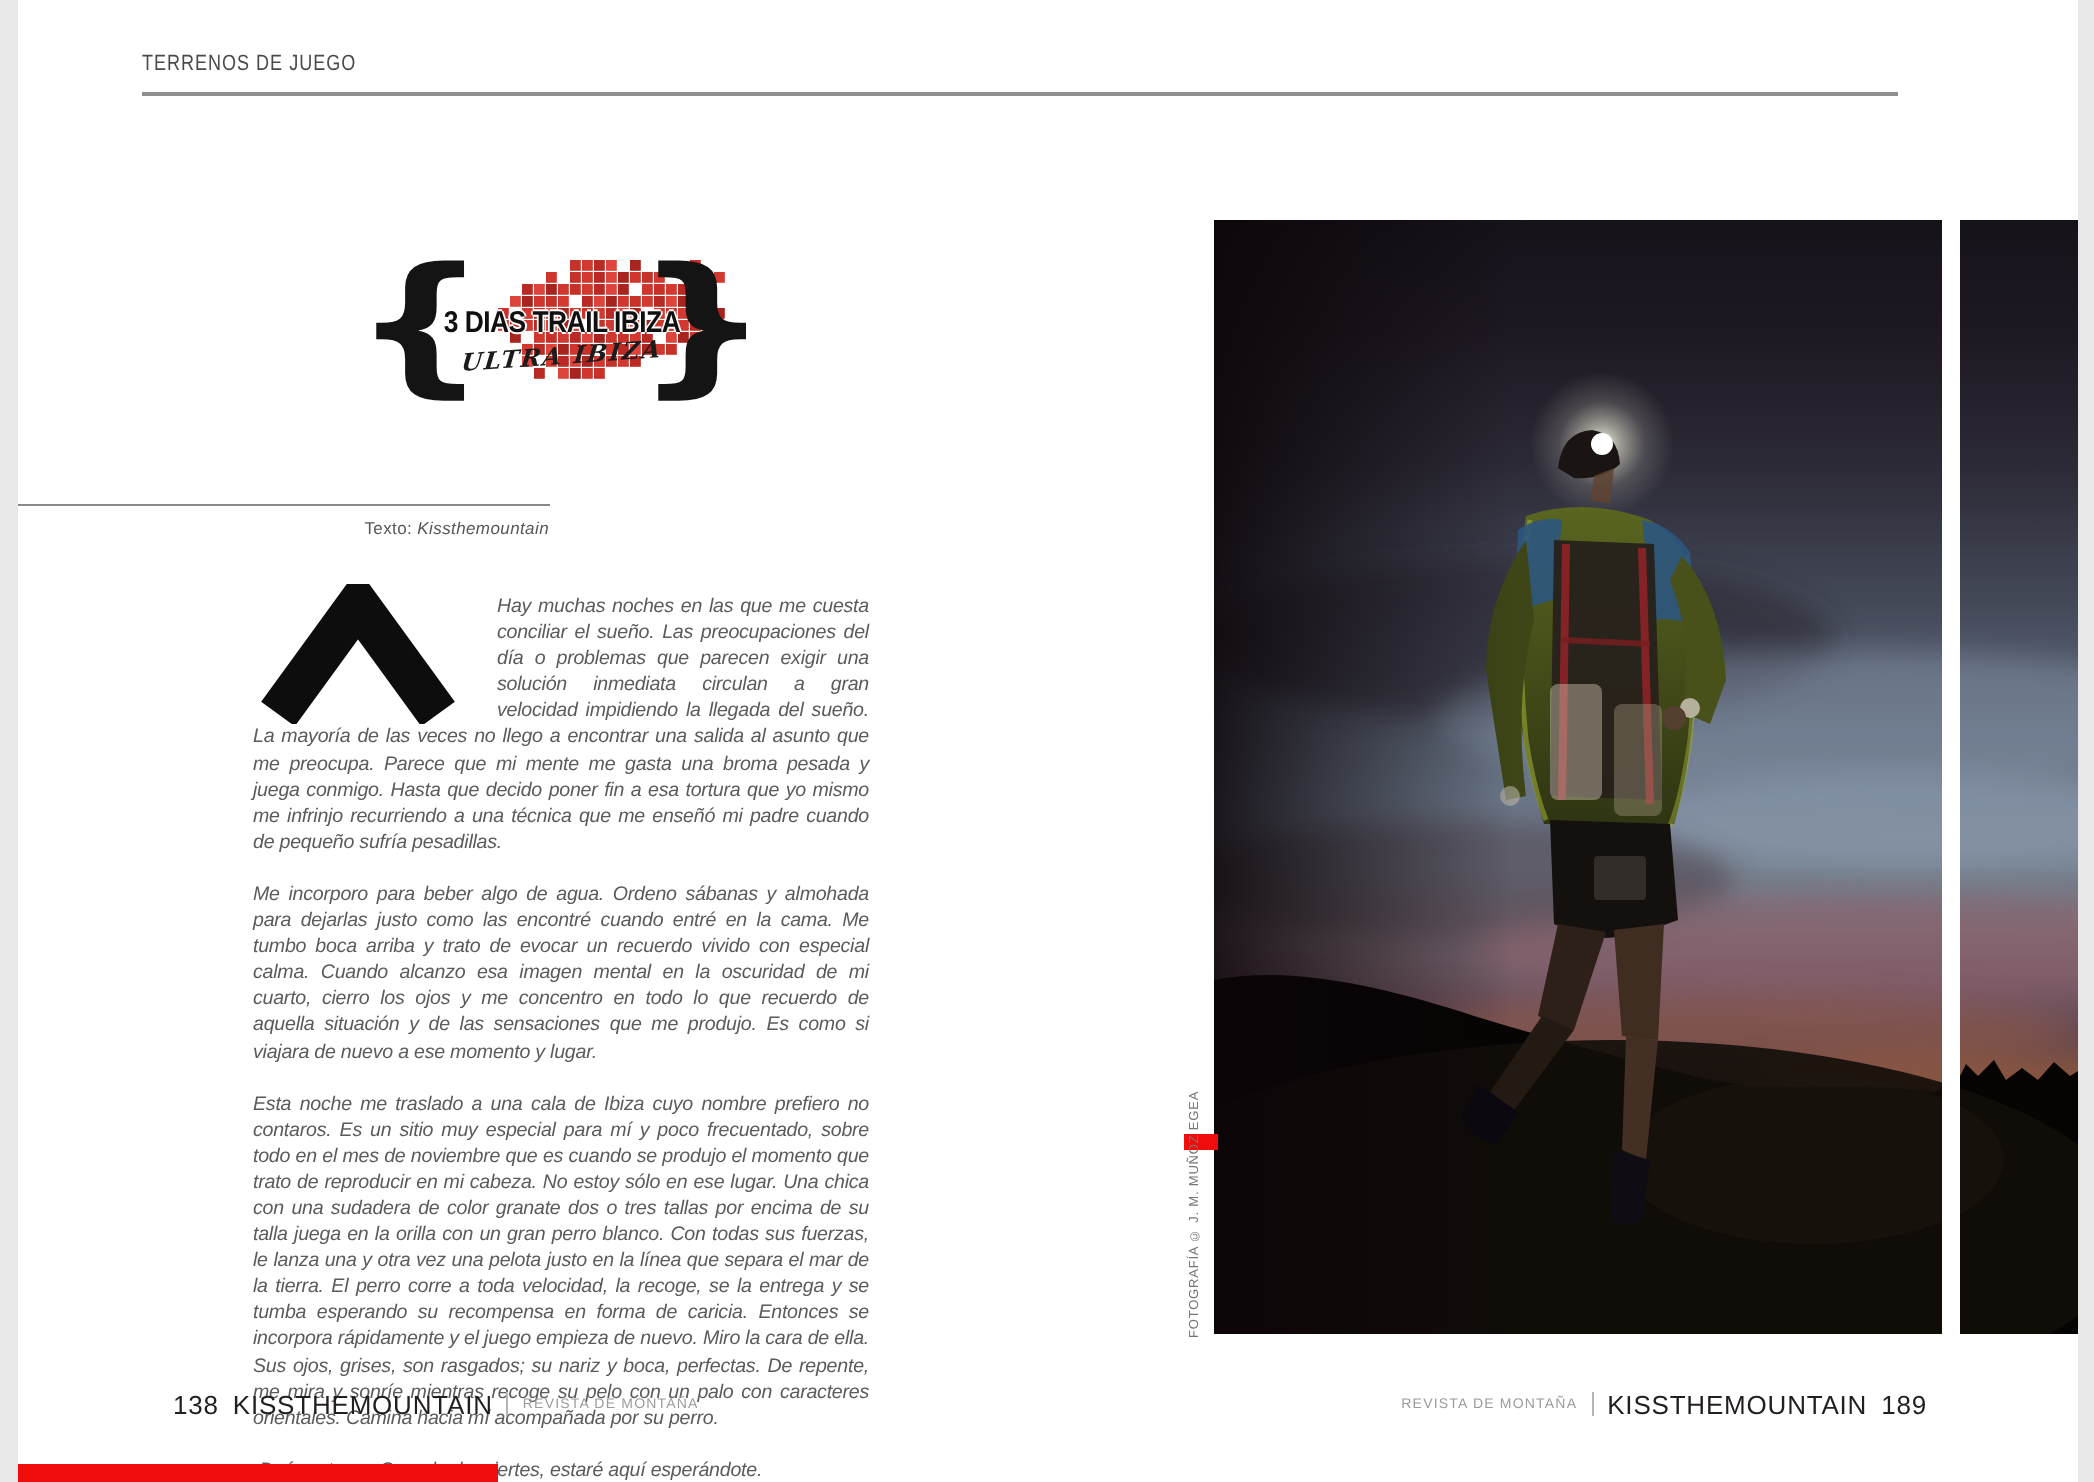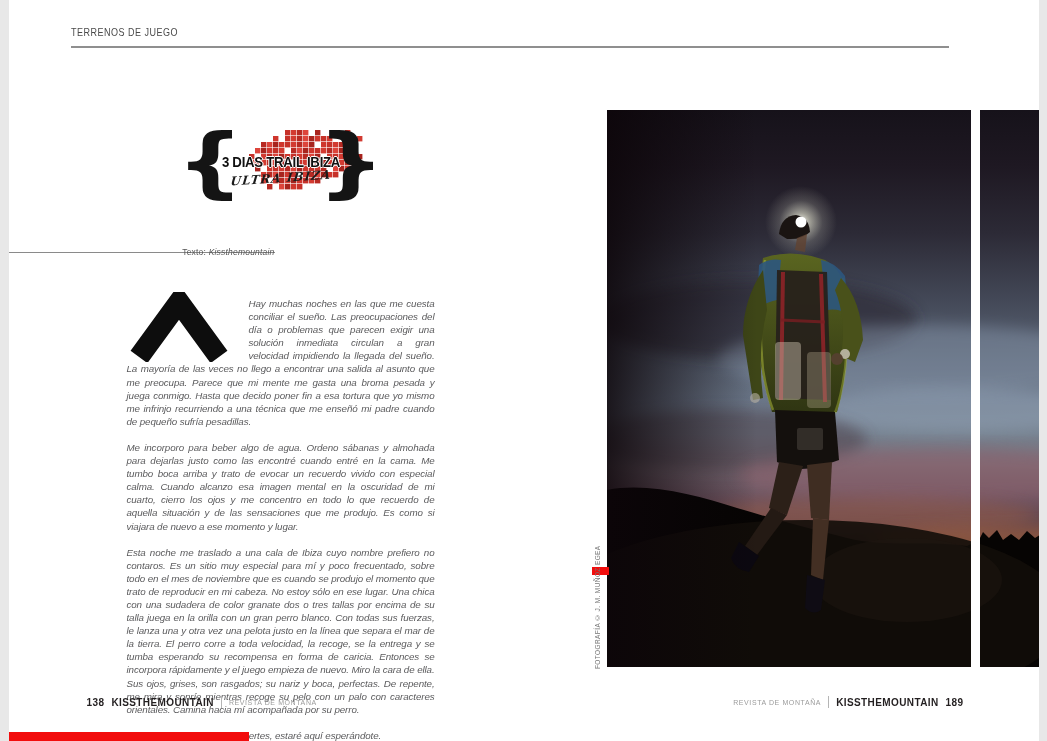--- a/index.html
+++ b/index.html
@@ -28,21 +28,21 @@
     text-shadow:-1px 0 0 #fff,1px 0 0 #fff,0 -1px 0 #fff,0 1px 0 #fff;
   }
   .logo-sub{
     position:absolute;left:50%;top:44px;transform:translateX(-50%) rotate(-4deg) skewX(-10deg);
     font-family:"DejaVu Serif",serif;font-style:italic;font-weight:700;font-size:12px;color:#1b1b1b;
     white-space:nowrap;letter-spacing:1px;
   }
   
   .texto-rule{position:absolute;left:0;top:252px;width:266px;height:1px;background:#8a8a8a;}
   .texto{
-    position:absolute;left:0;top:247px;width:266px;text-align:right;
+    position:absolute;left:0;top:259px;width:266px;text-align:right;
     font-size:8.5px;color:#565656;letter-spacing:.2px;
   }
   .texto em{font-style:italic;}
   
   .chevron{position:absolute;left:118px;top:292px;}
   .article{
     position:absolute;left:118px;top:297px;width:308px;
     font-size:9.8px;line-height:13.1px;letter-spacing:-.12px;color:#5b5b5d;text-align:justify;
   }
   .article p{margin:0 0 13px 0;font-style:italic;}
@@ -56,21 +56,21 @@
   .credit-mark{position:absolute;left:583px;top:567px;width:17px;height:8px;background:#f20d0d;}
   .photo-credit{
     position:absolute;left:585px;top:577px;height:92px;
     writing-mode:vertical-rl;transform:rotate(180deg);
     font-size:6.5px;color:#757575;letter-spacing:.4px;white-space:nowrap;
   }
   
   .footer{position:absolute;top:695px;display:flex;align-items:center;gap:7px;height:14px;}
   .footer-left{left:78px;}
   .footer-right{right:75px;}
-  .f-num,.f-brand{font-size:10px;font-weight:700;color:#231f20;letter-spacing:.4px;}
+  .f-num,.f-brand{font-size:13px;font-weight:400;color:#231f20;letter-spacing:.4px;}
   .f-tag{font-size:7px;color:#9b9b9b;letter-spacing:.6px;}
   .f-div{width:1px;height:12px;background:#b5b5b5;}
   
   .red-bl{position:absolute;left:0;top:732px;width:240px;height:9px;background:#f20d0d;}
   .red-br{position:absolute;left:1038px;top:700px;width:9px;height:41px;background:#f20d0d;}
 </style>
 </head>
 <body>
 
 <svg width="0" height="0" style="position:absolute" aria-hidden="true">

